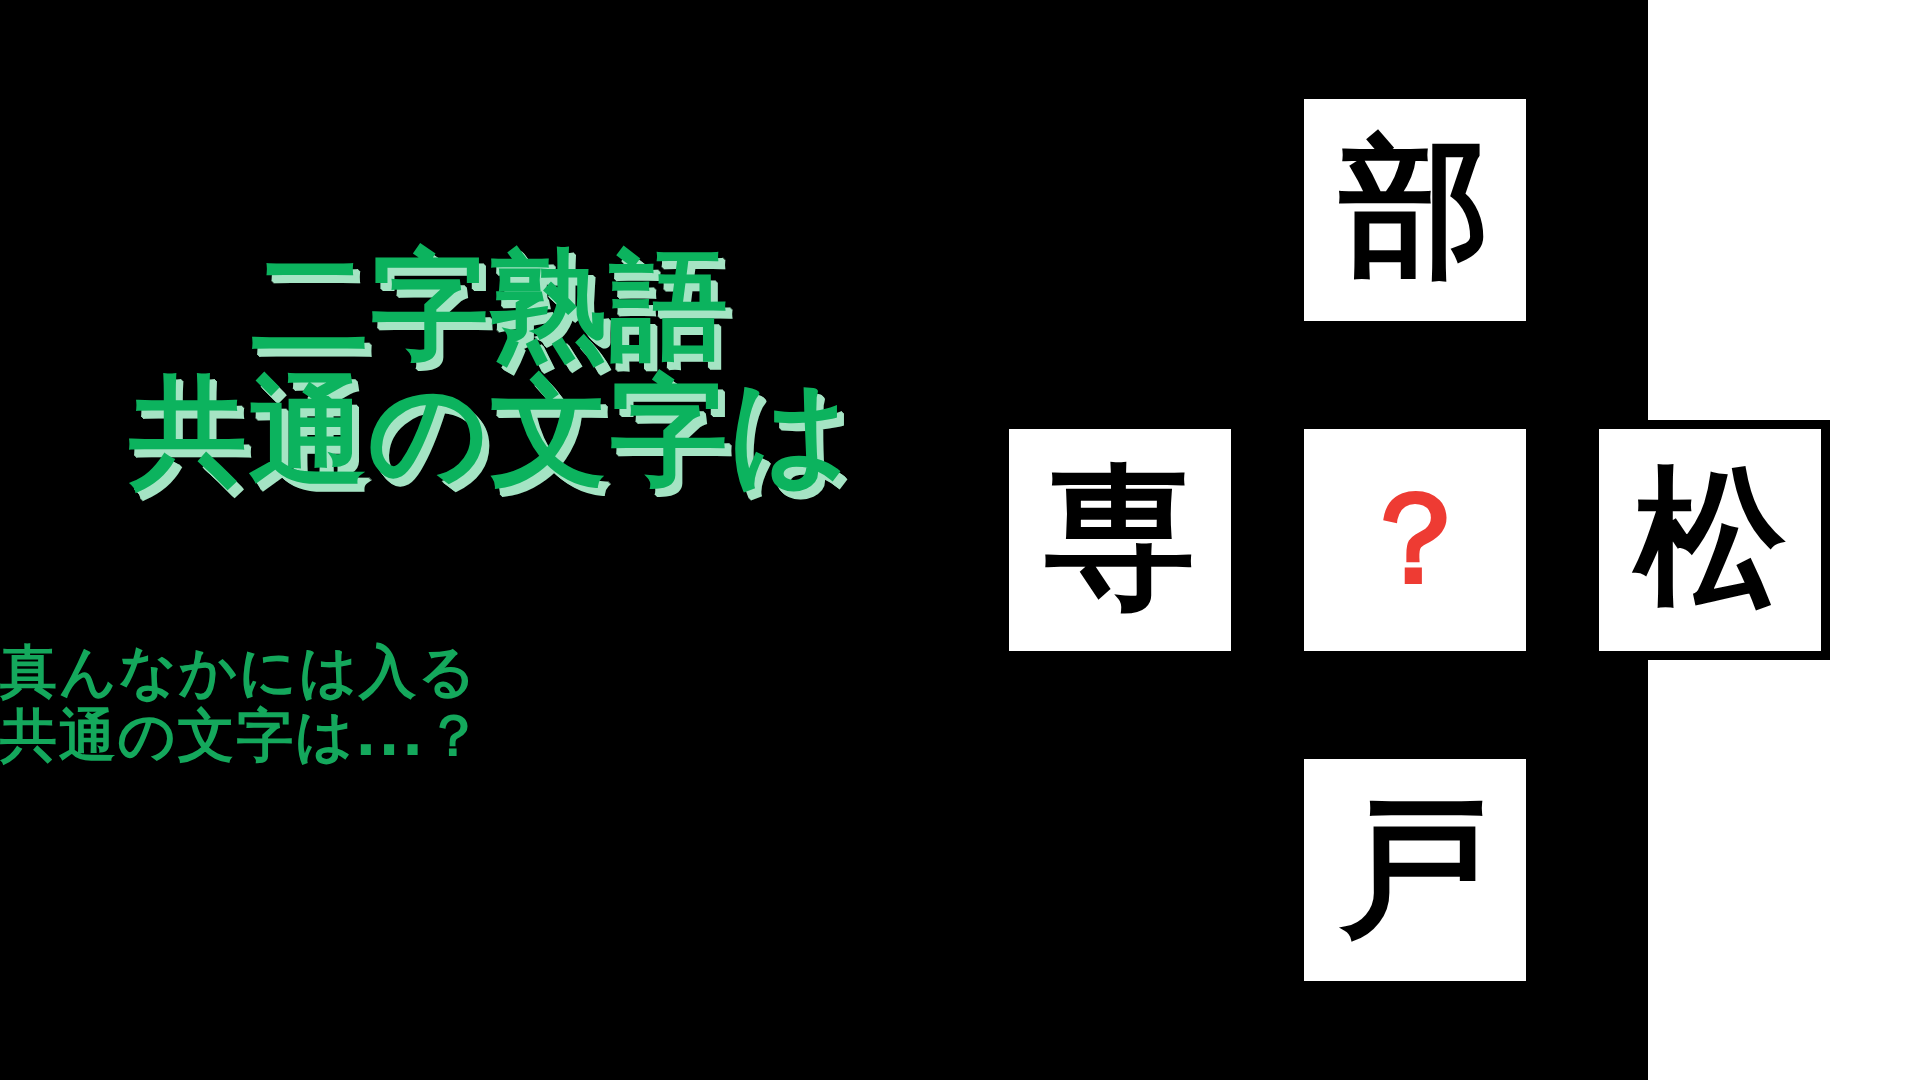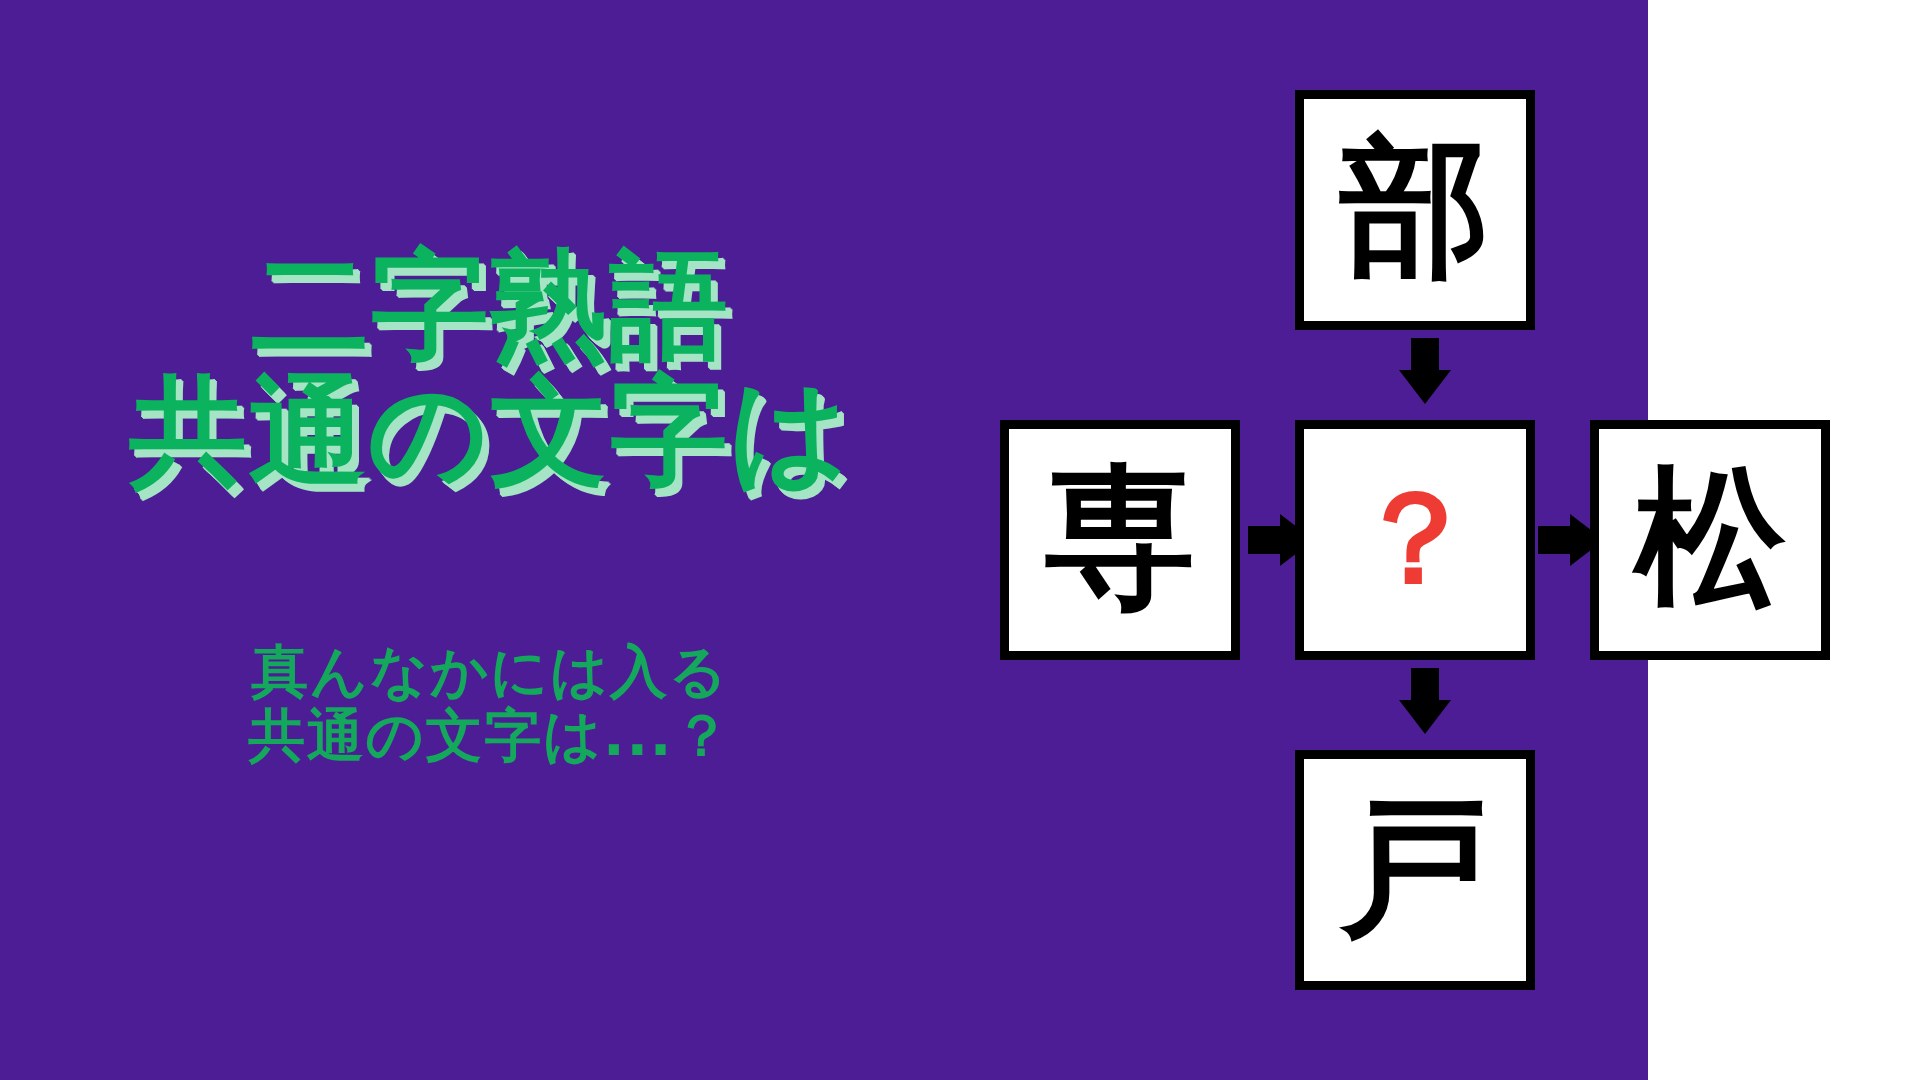--- a/index.html
+++ b/index.html
@@ -14,21 +14,21 @@
     overflow: hidden;
     font-family: "DejaVu Sans", "Liberation Sans", sans-serif;
     position: relative;
   }
 
   #stage {
     position: absolute;
     left: 0; top: 0;
     width: 1648px;
     height: 1080px;
-    background: #4c1d95;
+    background: #000000;
   }
 
   
   .left-panel {
     position: absolute;
     left: 0px;
     top: 0px;
     width: 980px;
     height: 1080px;
   }
@@ -55,21 +55,21 @@
     white-space: nowrap;
   }
   .title-line-1 { font-size: 118px; }
   .title-line-2 { font-size: 118px; margin-top: 6px; }
 
   .subtitle-block {
     position: absolute;
     left: 0;
     top: 640px;
     width: 980px;
-    text-align: center;
+    text-align: left;
   }
   .subtitle-line {
     display: block;
     font-family: "DejaVu Sans", "Liberation Sans", sans-serif;
     font-weight: 700;
     font-size: 57px;
     line-height: 1.12;
     color: #14A85C;
     letter-spacing: 0.03em;
     white-space: nowrap;

